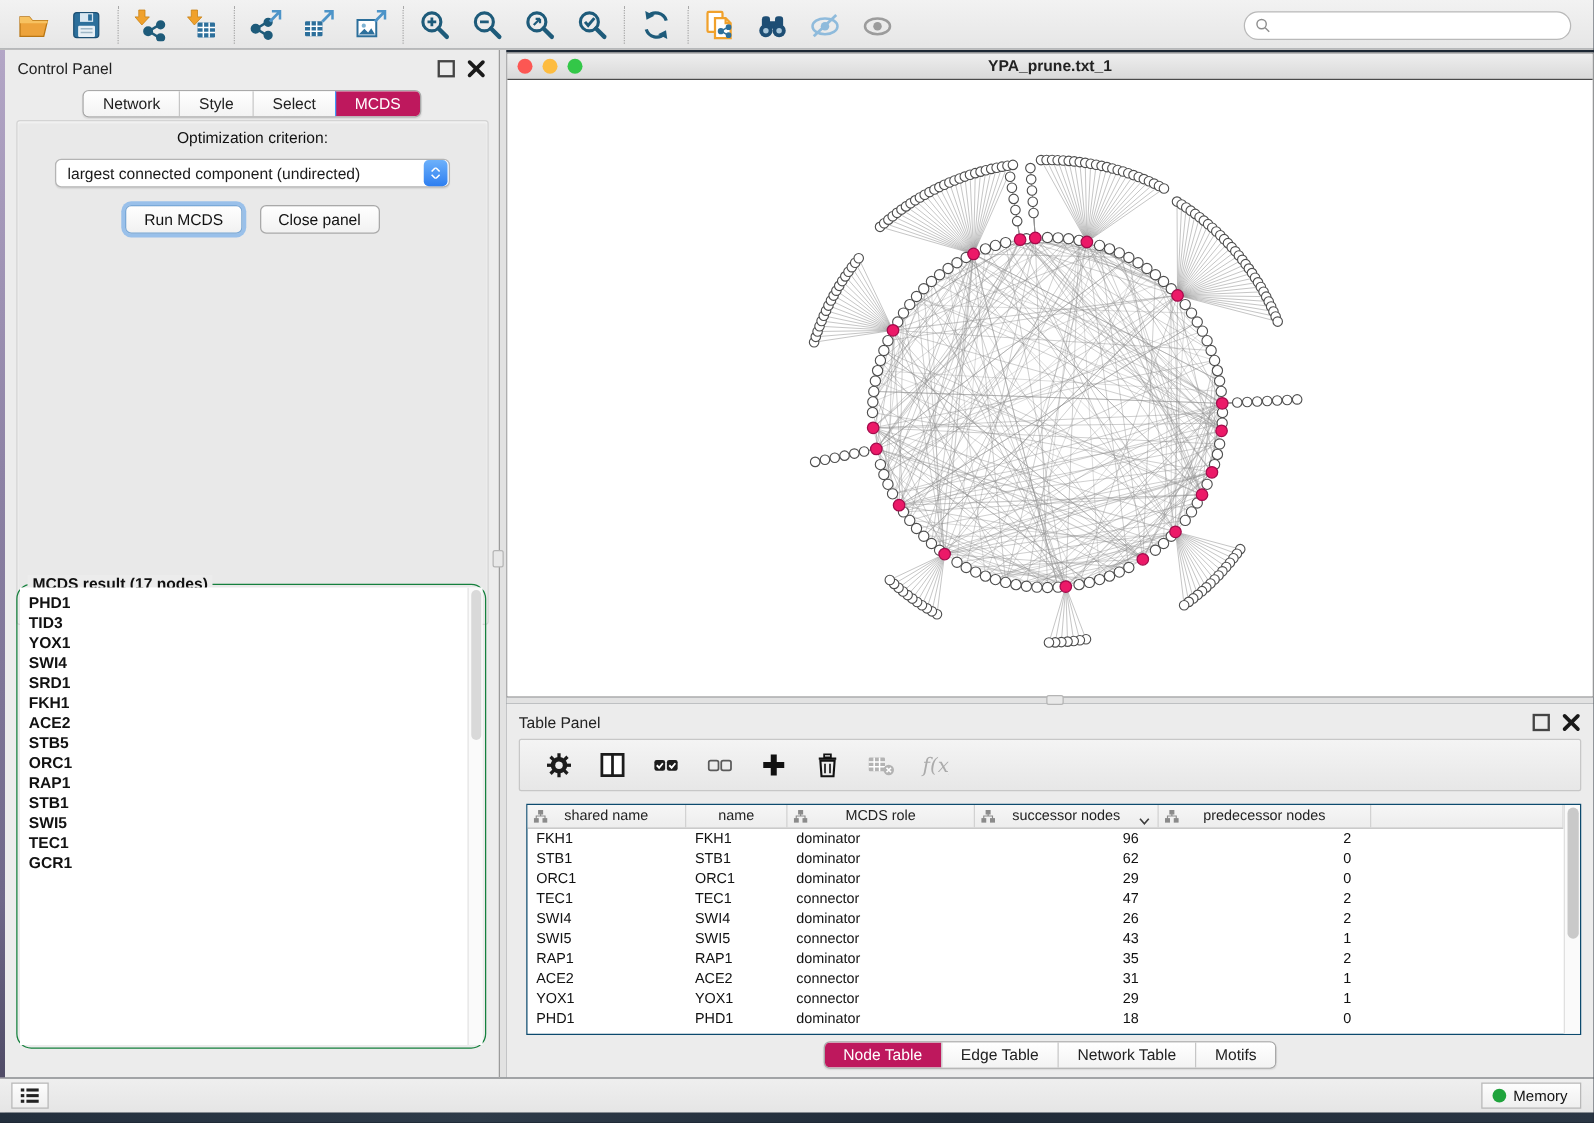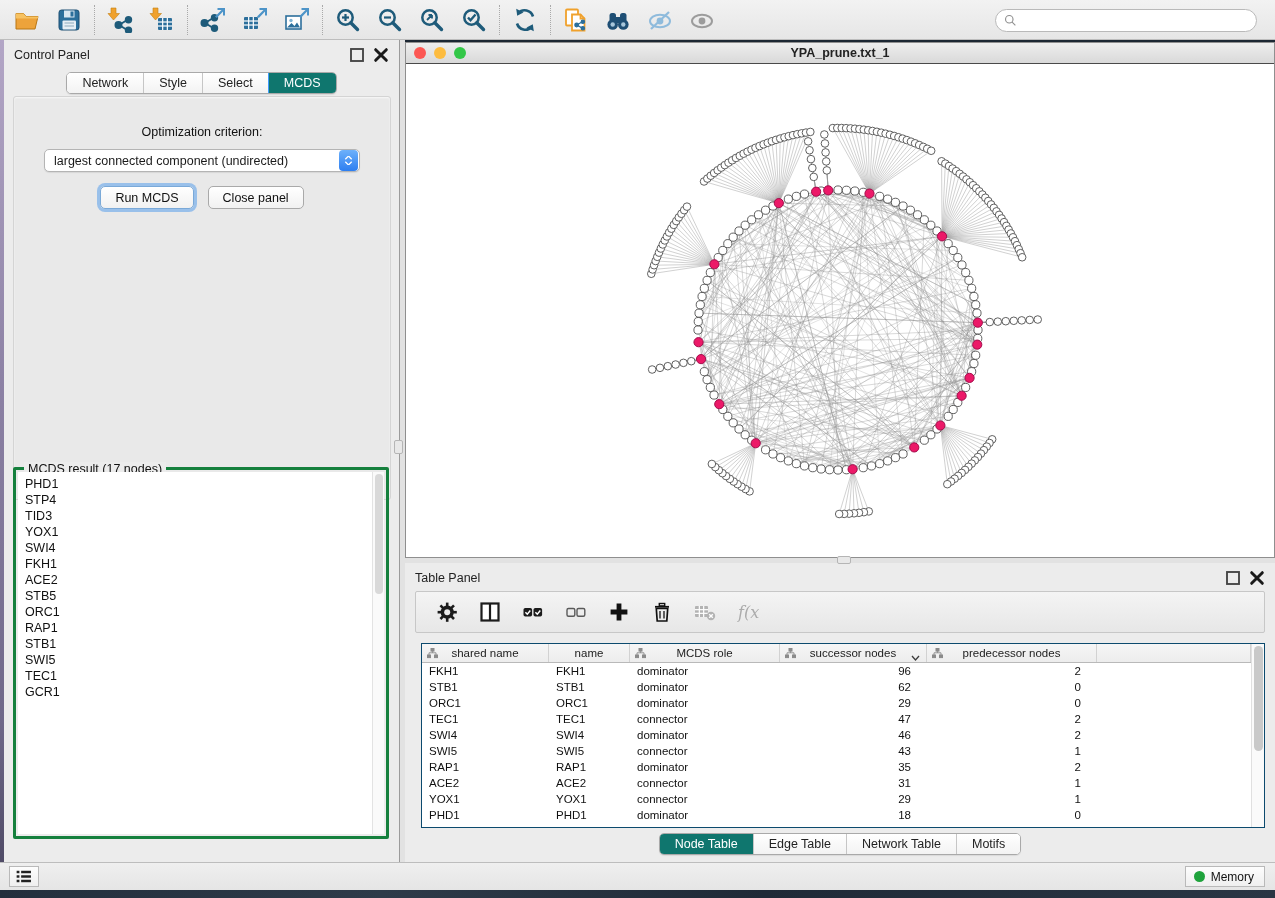--- a/index.html
+++ b/index.html
@@ -21,31 +21,31 @@
 
   
   .control-panel { position:absolute; left:4px; top:40px; width:396px; height:822px; background:#ececec; border-right:1px solid #9b9b9b; z-index:2; }
   .panel-head { height:30px; display:flex; align-items:center; padding:0 10px; font-size:12.5px; color:#222; }
   .panel-head .spacer { flex:1; }
   .mini-btn { width:16px; height:16px; display:flex; align-items:center; justify-content:center; margin-left:8px; }
   .cp-tabs-row { display:flex; justify-content:center; margin-top:2px; position:relative; z-index:3; }
   .seg { display:inline-flex; background:#fff; border:1px solid #a9a9a9; border-radius:5px; overflow:hidden; box-shadow:0 1px 1px rgba(0,0,0,.08); }
   .seg-item { padding:3px 15px; font-size:12.5px; color:#222; border-left:1px solid #c6c6c6; background:linear-gradient(180deg,#ffffff,#f3f3f3); cursor:default; white-space:nowrap; }
   .seg-item:first-child { border-left:none; }
-  .seg-item.active { background:#0f766e; color:#fff; border-left-color:#3f9bfd; }
+  .seg-item.active { background:#be185d; color:#fff; border-left-color:#3f9bfd; }
   .cp-content { position:absolute; left:9px; top:56px; width:378px; height:404px; background:#e9e9e9; border:1px solid #d4d4d4; border-radius:3px; box-shadow:inset 0 1px 2px rgba(255,255,255,.7); }
-  .opt-label { text-align:center; margin-top:28px; font-size:12.5px; color:#111; }
+  .opt-label { text-align:center; margin-top:6px; font-size:12.5px; color:#111; }
   .dropdown { margin:10px auto 0; width:316px; height:23px; background:#fff; border:1px solid #b4b4b4; border-radius:5px; display:flex; align-items:center; box-shadow:0 1px 1px rgba(0,0,0,.08); }
   .dropdown .dd-text { flex:1; padding-left:9px; font-size:12.5px; white-space:nowrap; overflow:hidden; }
   .dd-stepper { width:19px; height:21px; border-radius:4px; background:linear-gradient(180deg,#6db1fb,#2d7ef0); margin-right:1px; display:flex; flex-direction:column; align-items:center; justify-content:center; gap:1px; }
   .btn-row { display:flex; justify-content:center; gap:14px; margin-top:14px; }
   .mac-btn { height:23px; padding:0 14px; background:linear-gradient(180deg,#ffffff,#f1f1f1); border:1px solid #a9a9a9; border-radius:5px; font-size:12.5px; font-family:"Liberation Sans",sans-serif; color:#111; }
   .mac-btn.focused { box-shadow:0 0 0 3px rgba(110,170,235,.65); border-color:#7aa9d8; }
 
-  .group-box { position:absolute; left:9px; top:427px; width:376px; height:372px; border:3px solid #15803d; border-radius:2px; }
+  .group-box { position:absolute; left:9px; top:427px; width:376px; height:372px; border:1px solid #15803d; border-radius:12px;font-weight:bold; }
   .group-legend { position:absolute; top:-8px; left:8px; background:#ececec; padding:0 4px; font-size:12.5px; color:#111; }
   .mcds-list { position:absolute; inset:2px; background:#fff; overflow:hidden; display:flex; }
   .mcds-items { flex:1; padding:4px 0 0 7px; }
   .mcds-item { font-size:12.5px; height:16px; line-height:16px; color:#111; }
   .list-scroll { width:12px; background:#fafafa; border-left:1px solid #e3e3e3; position:relative; }
   .list-scroll .thumb { position:absolute; top:2px; left:1.5px; width:8px; height:120px; background:#d9d9d9; border-radius:4px; }
 
   
   .v-split { position:absolute; left:400px; top:40px; width:5px; height:822px; background:#e2e2e2; z-index:3; }
   .v-split .handle { position:absolute; left:-6px; top:400px; width:9px; height:14px; background:#e8e8e8; border:1px solid #b5b5b5; border-radius:2px; }
@@ -305,24 +305,24 @@
     <div class="btn-row">
       <button class="mac-btn focused">Run MCDS</button>
       <button class="mac-btn">Close panel</button>
     </div>
   </div>
   <div class="group-box">
     <span class="group-legend">MCDS result (17 nodes)</span>
     <div class="mcds-list">
       <div class="mcds-items" id="mcds-items">
           <div class="mcds-item">PHD1</div>
-          <div class="mcds-item">STP4</div>
           <div class="mcds-item">TID3</div>
           <div class="mcds-item">YOX1</div>
           <div class="mcds-item">SWI4</div>
+          <div class="mcds-item">SRD1</div>
           <div class="mcds-item">FKH1</div>
           <div class="mcds-item">ACE2</div>
           <div class="mcds-item">STB5</div>
           <div class="mcds-item">ORC1</div>
           <div class="mcds-item">RAP1</div>
           <div class="mcds-item">STB1</div>
           <div class="mcds-item">SWI5</div>
           <div class="mcds-item">TEC1</div>
           <div class="mcds-item">GCR1</div>
         </div>
@@ -1244,21 +1244,21 @@
             <div class="dt-cell">TEC1</div>
             <div class="dt-cell">connector</div>
             <div class="dt-cell num">47</div>
             <div class="dt-cell num">2</div>
             <div class="dt-cell"></div>
           </div>
           <div class="dt-row">
             <div class="dt-cell">SWI4</div>
             <div class="dt-cell">SWI4</div>
             <div class="dt-cell">dominator</div>
-            <div class="dt-cell num">46</div>
+            <div class="dt-cell num">26</div>
             <div class="dt-cell num">2</div>
             <div class="dt-cell"></div>
           </div>
           <div class="dt-row">
             <div class="dt-cell">SWI5</div>
             <div class="dt-cell">SWI5</div>
             <div class="dt-cell">connector</div>
             <div class="dt-cell num">43</div>
             <div class="dt-cell num">1</div>
             <div class="dt-cell"></div>

